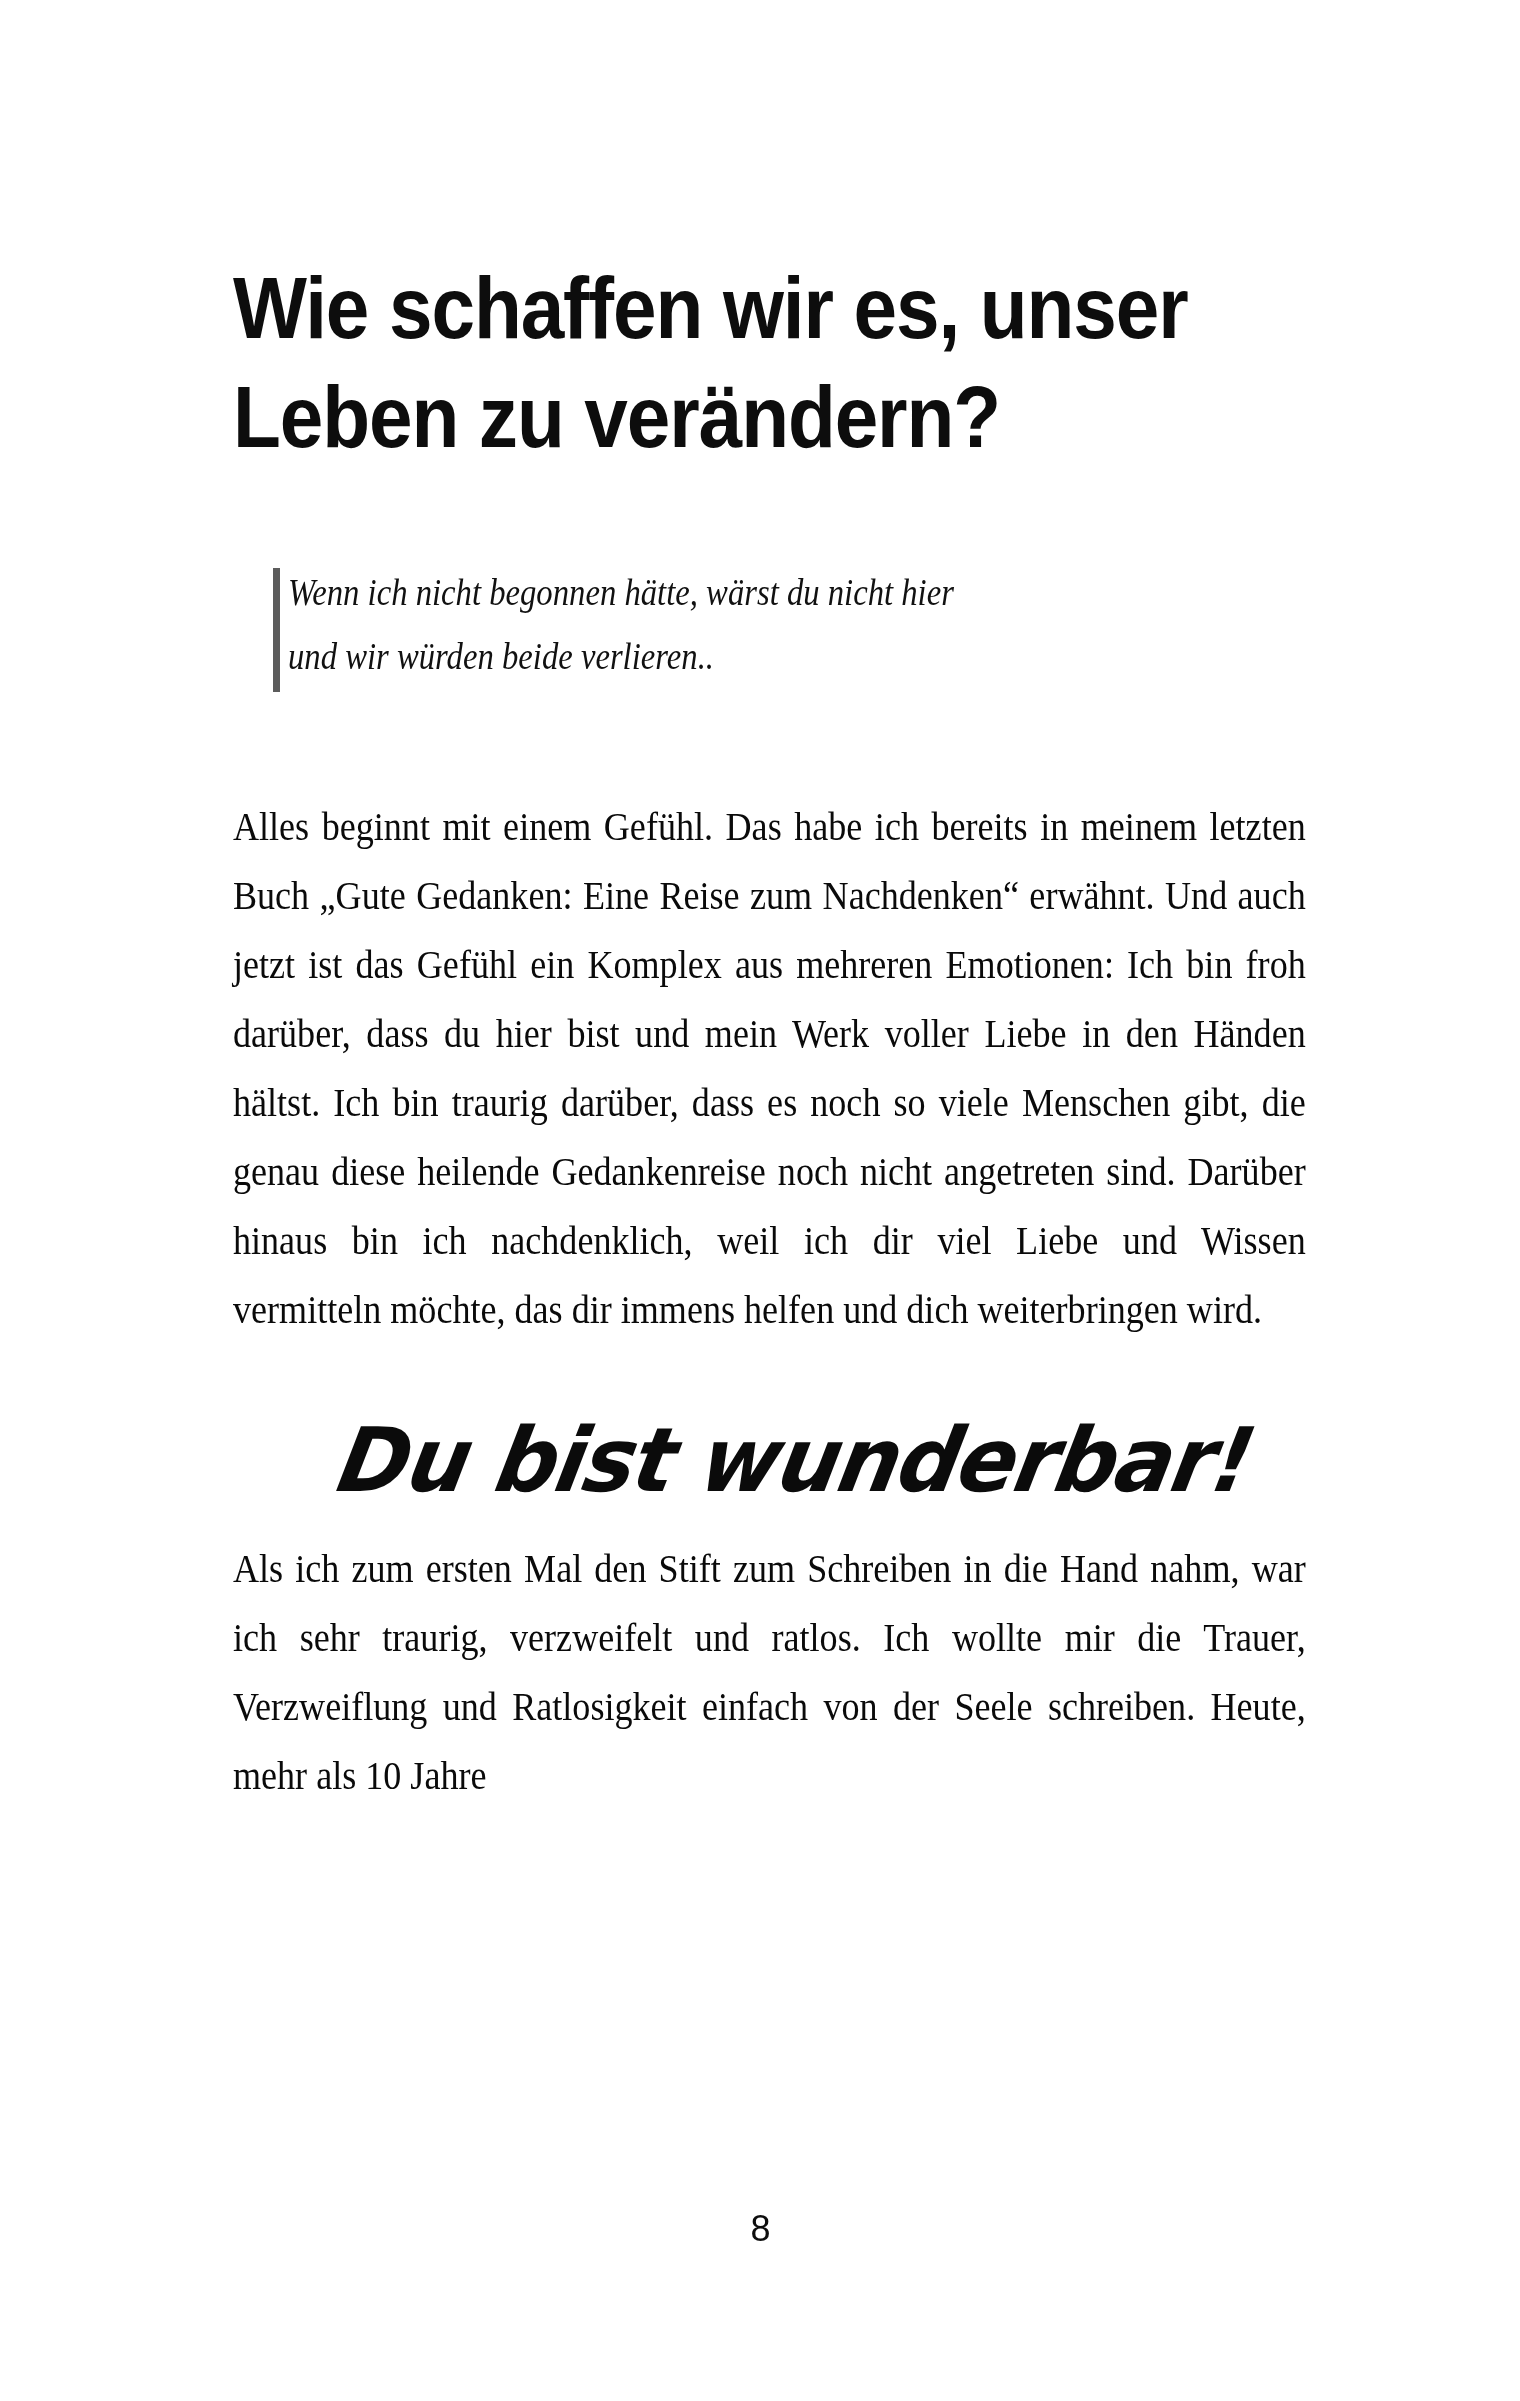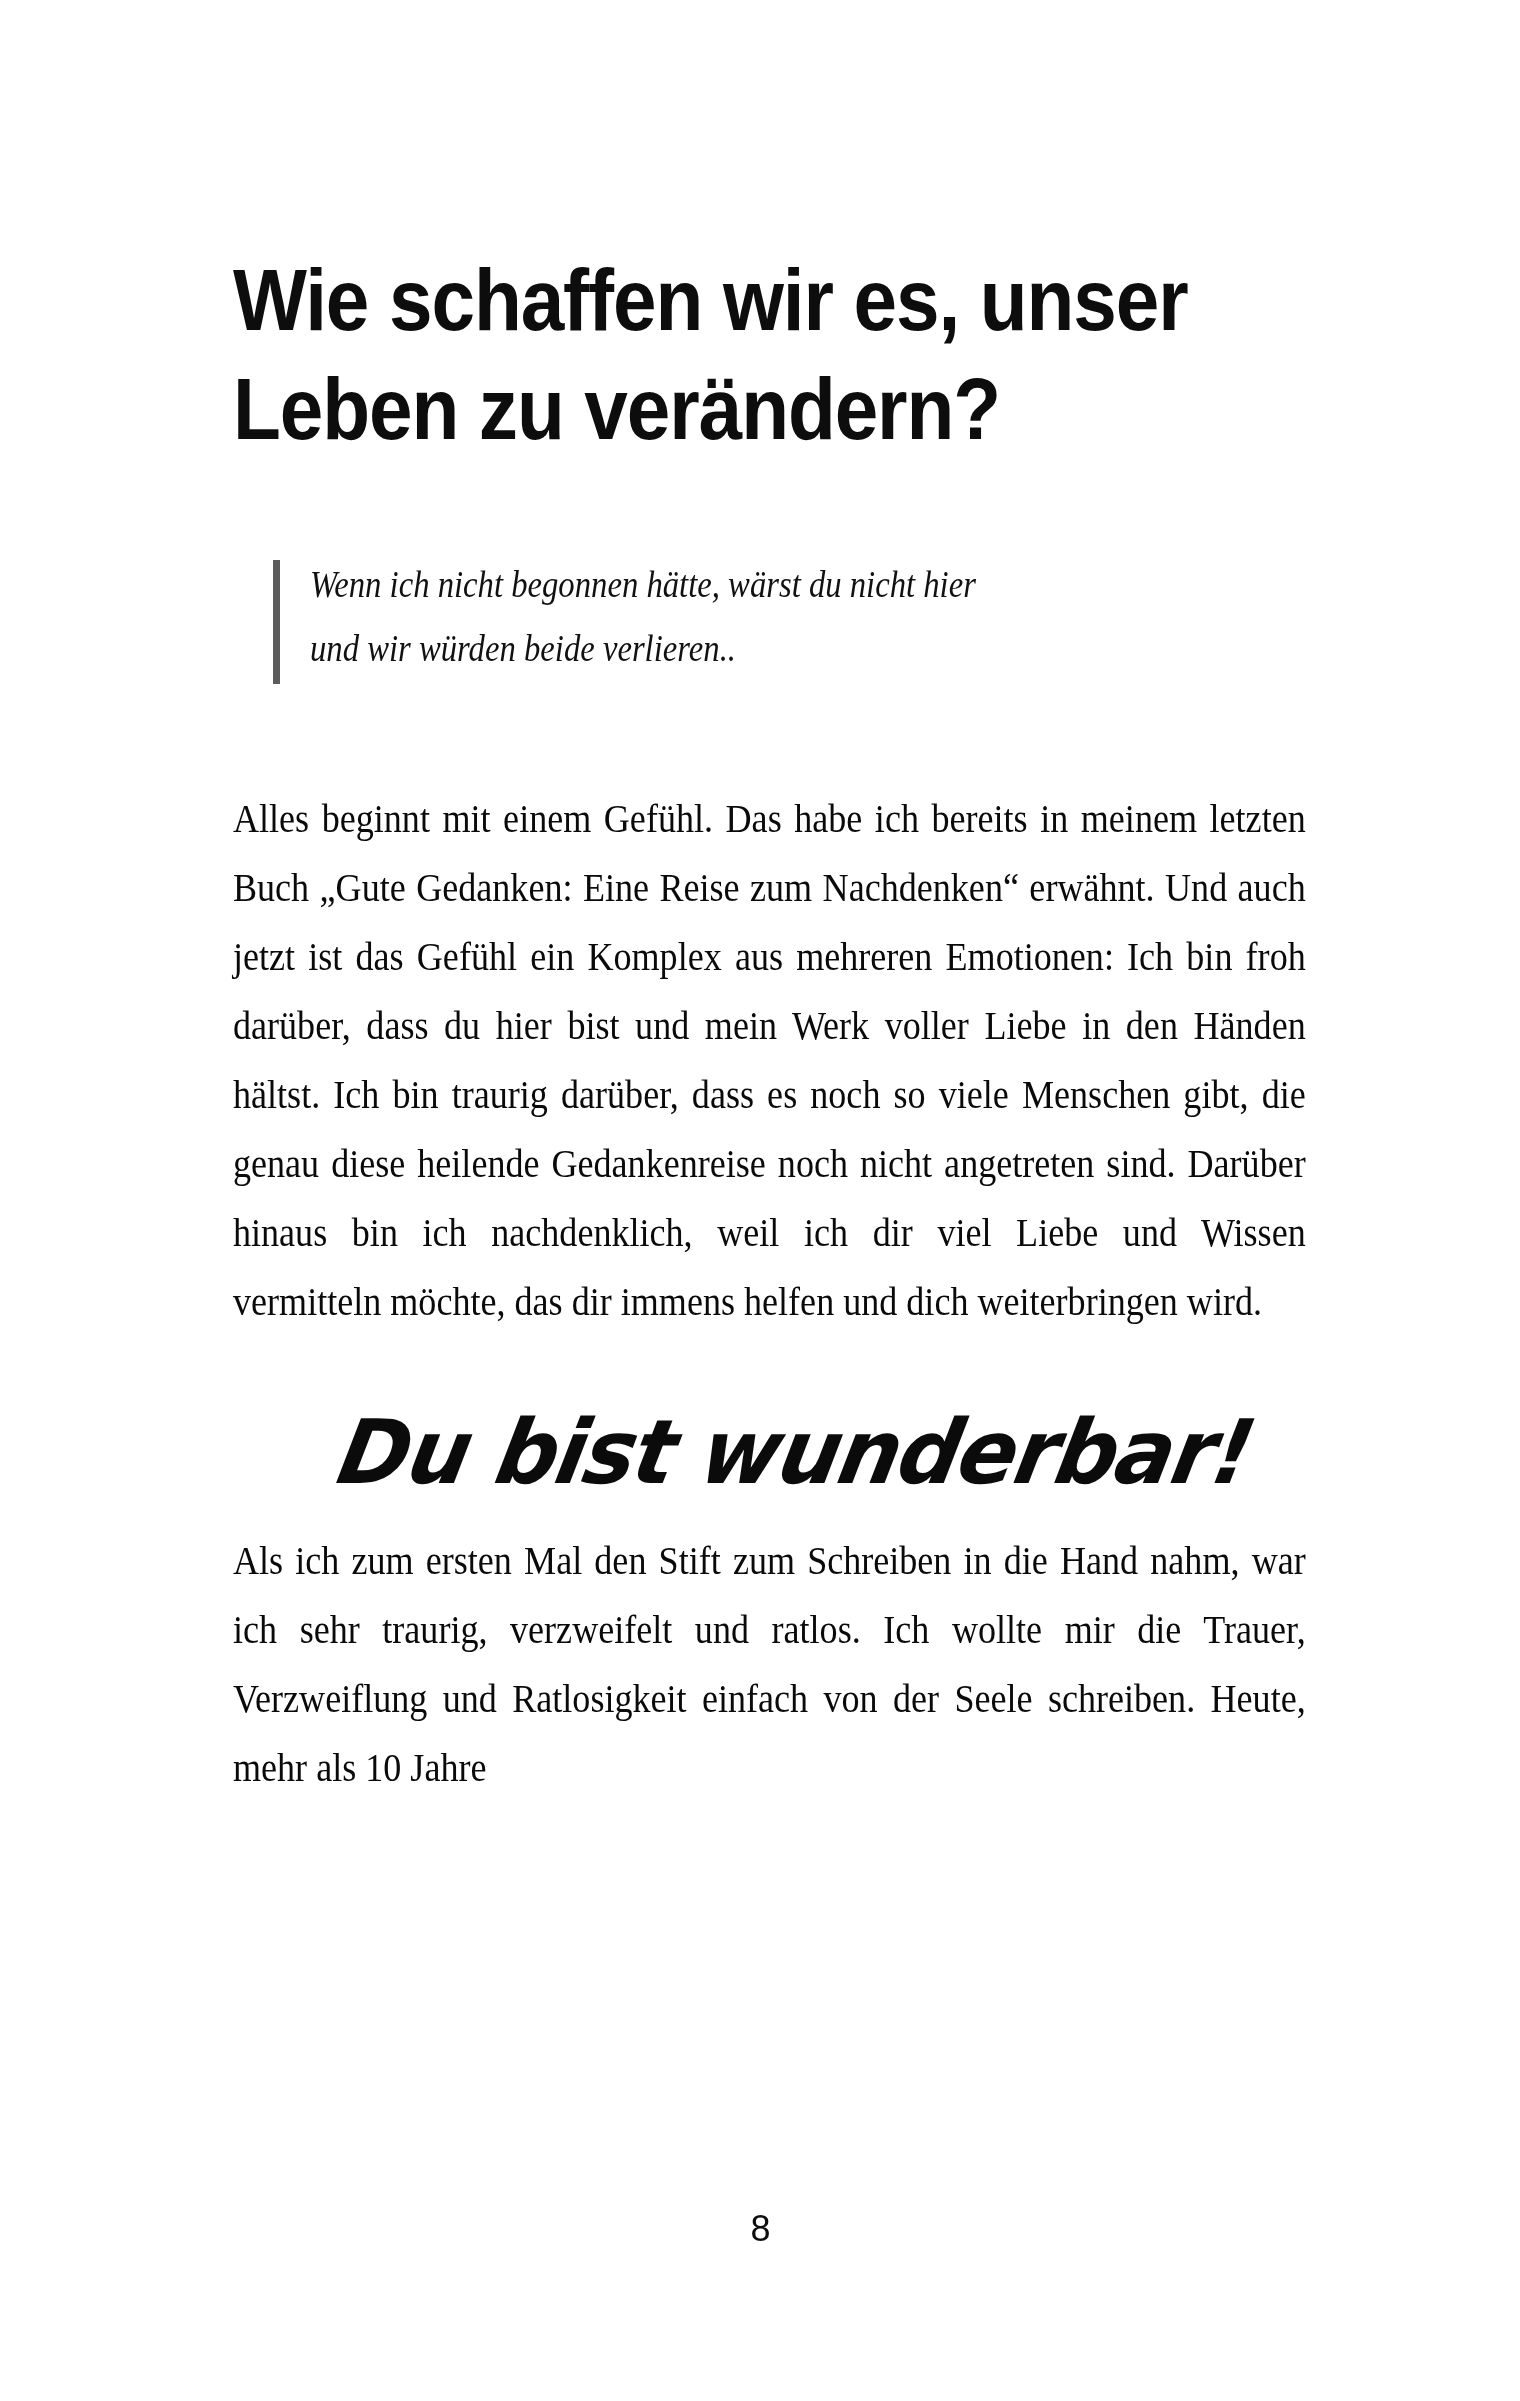--- a/index.html
+++ b/index.html
@@ -14,21 +14,21 @@
     width: 1521px;
     height: 2402px;
     background: #ffffff;
     overflow: hidden;
     box-sizing: border-box;
   }
 
   .content {
     position: absolute;
     left: 233px;
-    top: 0;
+    top: 8px;
     width: 1073px;
   }
 
   
   .chapter-heading {
     margin: 0;
     padding-top: 245px;
     font-family: "Liberation Sans Narrow", "Liberation Sans", sans-serif;
     font-weight: 700;
     font-size: 87px;
@@ -38,21 +38,21 @@
     transform: scaleX(0.90);
     transform-origin: left top;
     width: 1192px;
     white-space: pre-line;
   }
 
   
   .quote-block {
     position: relative;
     margin-top: 89px;
-    padding-left: 37px;
+    padding-left: 15px;
     width: 1038px;
   }
 
   .quote-bar {
     position: absolute;
     left: 0;
     top: 7.8px;
     width: 6.8px;
     height: 124px;
     background: #5c5c5c;

